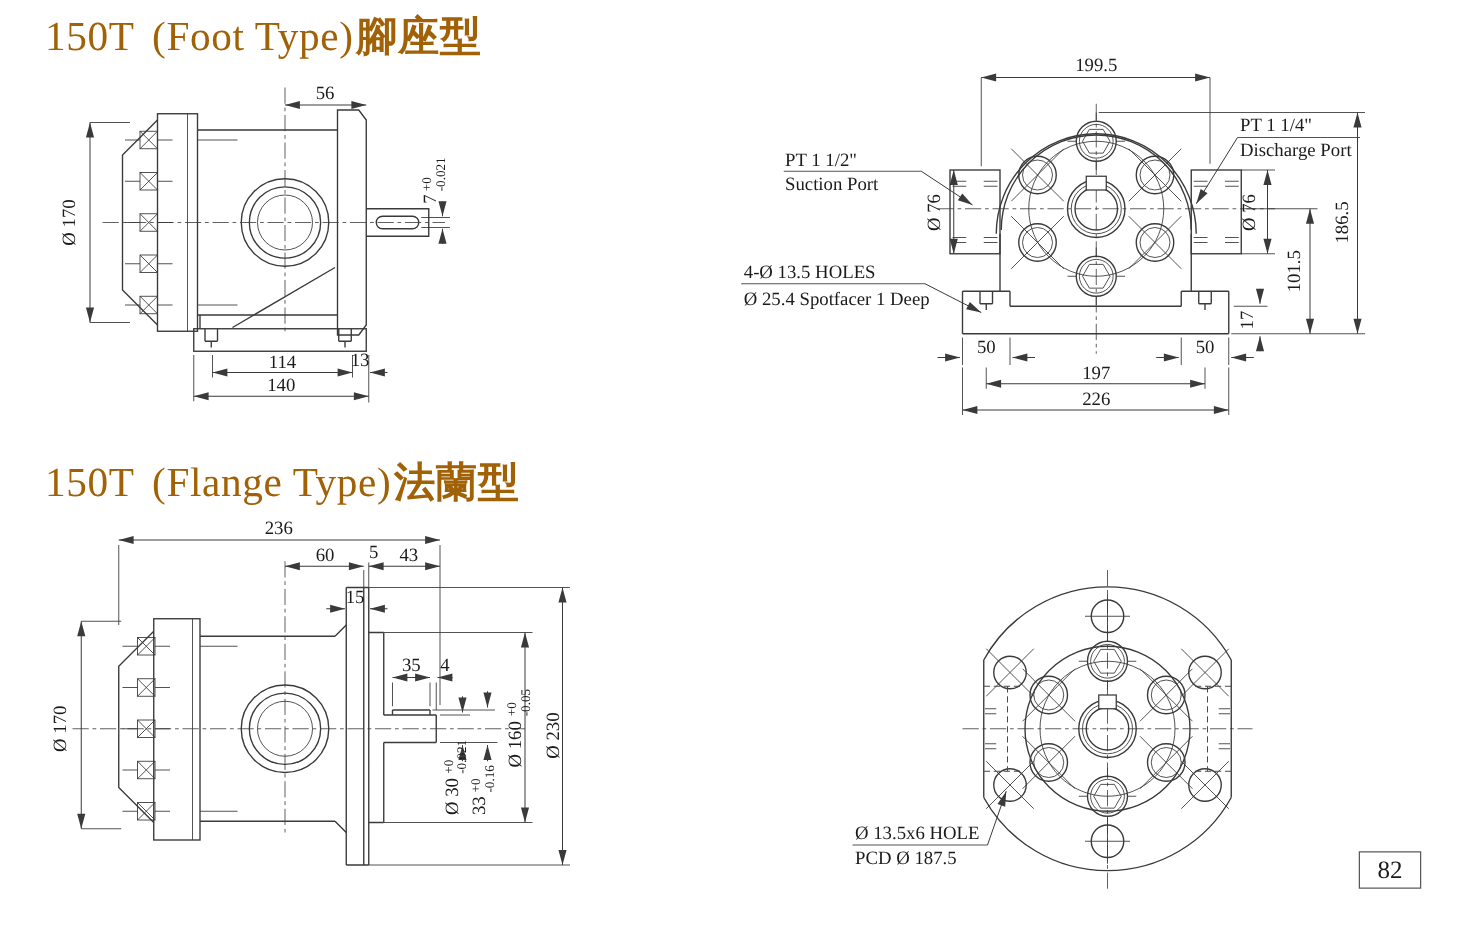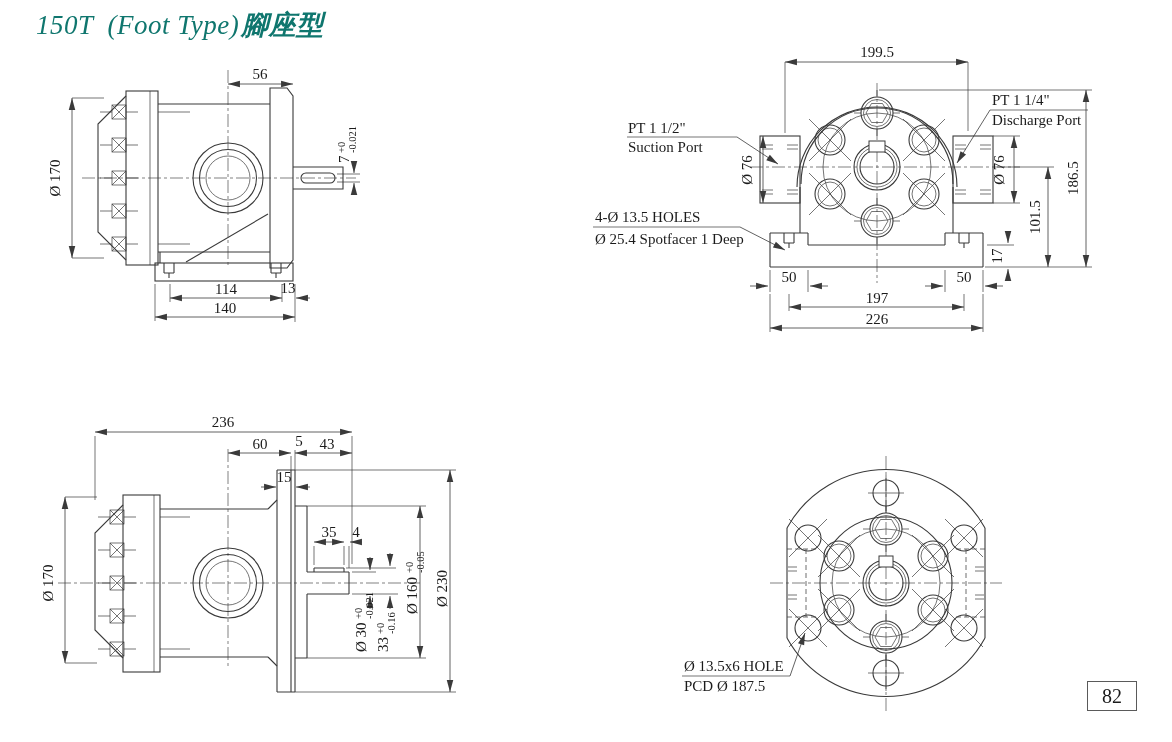--- a/index.html
+++ b/index.html
@@ -1,18 +1,18 @@
 <!DOCTYPE html>
 <html><head>
 <meta charset="utf-8">
 <style>
   html,body{margin:0;padding:0;background:#ffffff;}
   .page{position:relative;width:1172px;height:742px;background:#ffffff;overflow:hidden;
         font-family:"Liberation Serif",serif;}
-  .ttl{position:absolute;left:36px;color:#0f766e;font-size:27px;letter-spacing:.5px;white-space:nowrap;font-style:italic;}
+  .ttl{position:absolute;left:36px;color:#a16207;font-size:33px;letter-spacing:.5px;white-space:nowrap;}
   .ttl .tp{margin-left:14px;}
   .ttl .cjk{margin-left:2px;font-weight:bold;}
   .art{position:absolute;left:0;top:0;}
   .o{stroke:#3a3a3a;stroke-width:1.1;fill:none;stroke-linejoin:miter;stroke-linecap:butt;}
   .t{stroke:#3a3a3a;stroke-width:.7;fill:none;}
   .c{stroke:#4a4a4a;stroke-width:.7;fill:none;stroke-dasharray:13 3 3 3;}
   .h{stroke:#4a4a4a;stroke-width:.8;fill:none;stroke-dasharray:5 3;}
   .d2{stroke:#3a3a3a;stroke-width:.8;fill:none;marker-start:url(#ar);marker-end:url(#ar);}
   .d1{stroke:#3a3a3a;stroke-width:.8;fill:none;marker-end:url(#ar);}
   .wf{fill:#ffffff;stroke:#3a3a3a;stroke-width:1;}
@@ -25,20 +25,23 @@
 </style>
 </head>
 <body>
 
 <div class="page">
 
   <div class="ttl" style="top:7px;">
     <span>150T</span><span class="tp">(Foot Type)</span><span class="cjk">腳座型</span>
   </div>
 
+  <div class="ttl" style="top:364px;">
+    <span>150T</span><span class="tp">(Flange Type)</span><span class="cjk">法蘭型</span>
+  </div>
 
   <svg class="art" width="1172" height="742" viewBox="0 0 1172 742">
     <defs>
       <marker id="ar" viewBox="0 0 12 8" refX="11.5" refY="4" markerWidth="13" markerHeight="9" orient="auto-start-reverse" markerUnits="userSpaceOnUse">
         <path d="M0.5,1 L11.5,4 L0.5,7 Z" fill="#3a3a3a"></path>
       </marker>
       <g id="boltx">
         <rect class="t" x="-7" y="-7" width="14" height="14"></rect>
         <path class="t" d="M-7,-7 L7,7 M7,-7 L-7,7"></path>
         <path class="t" d="M-19,0 H-7 M7,0 H19"></path>

